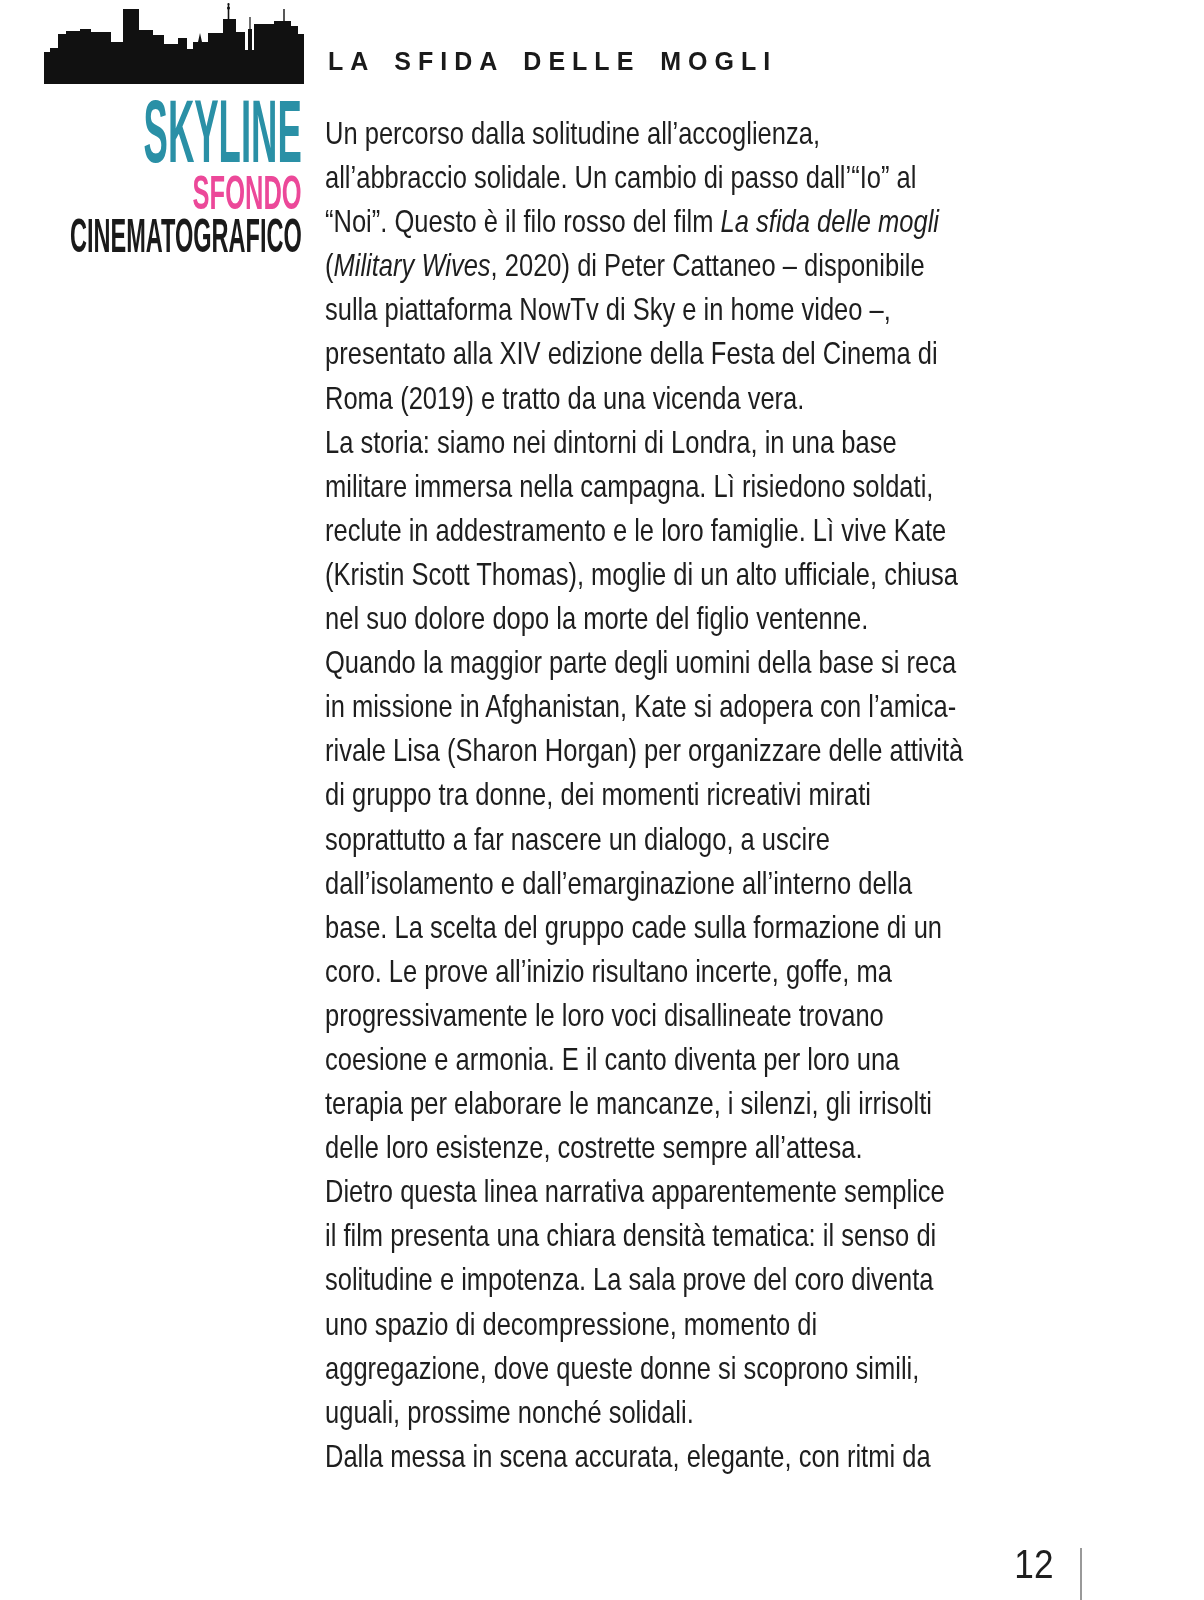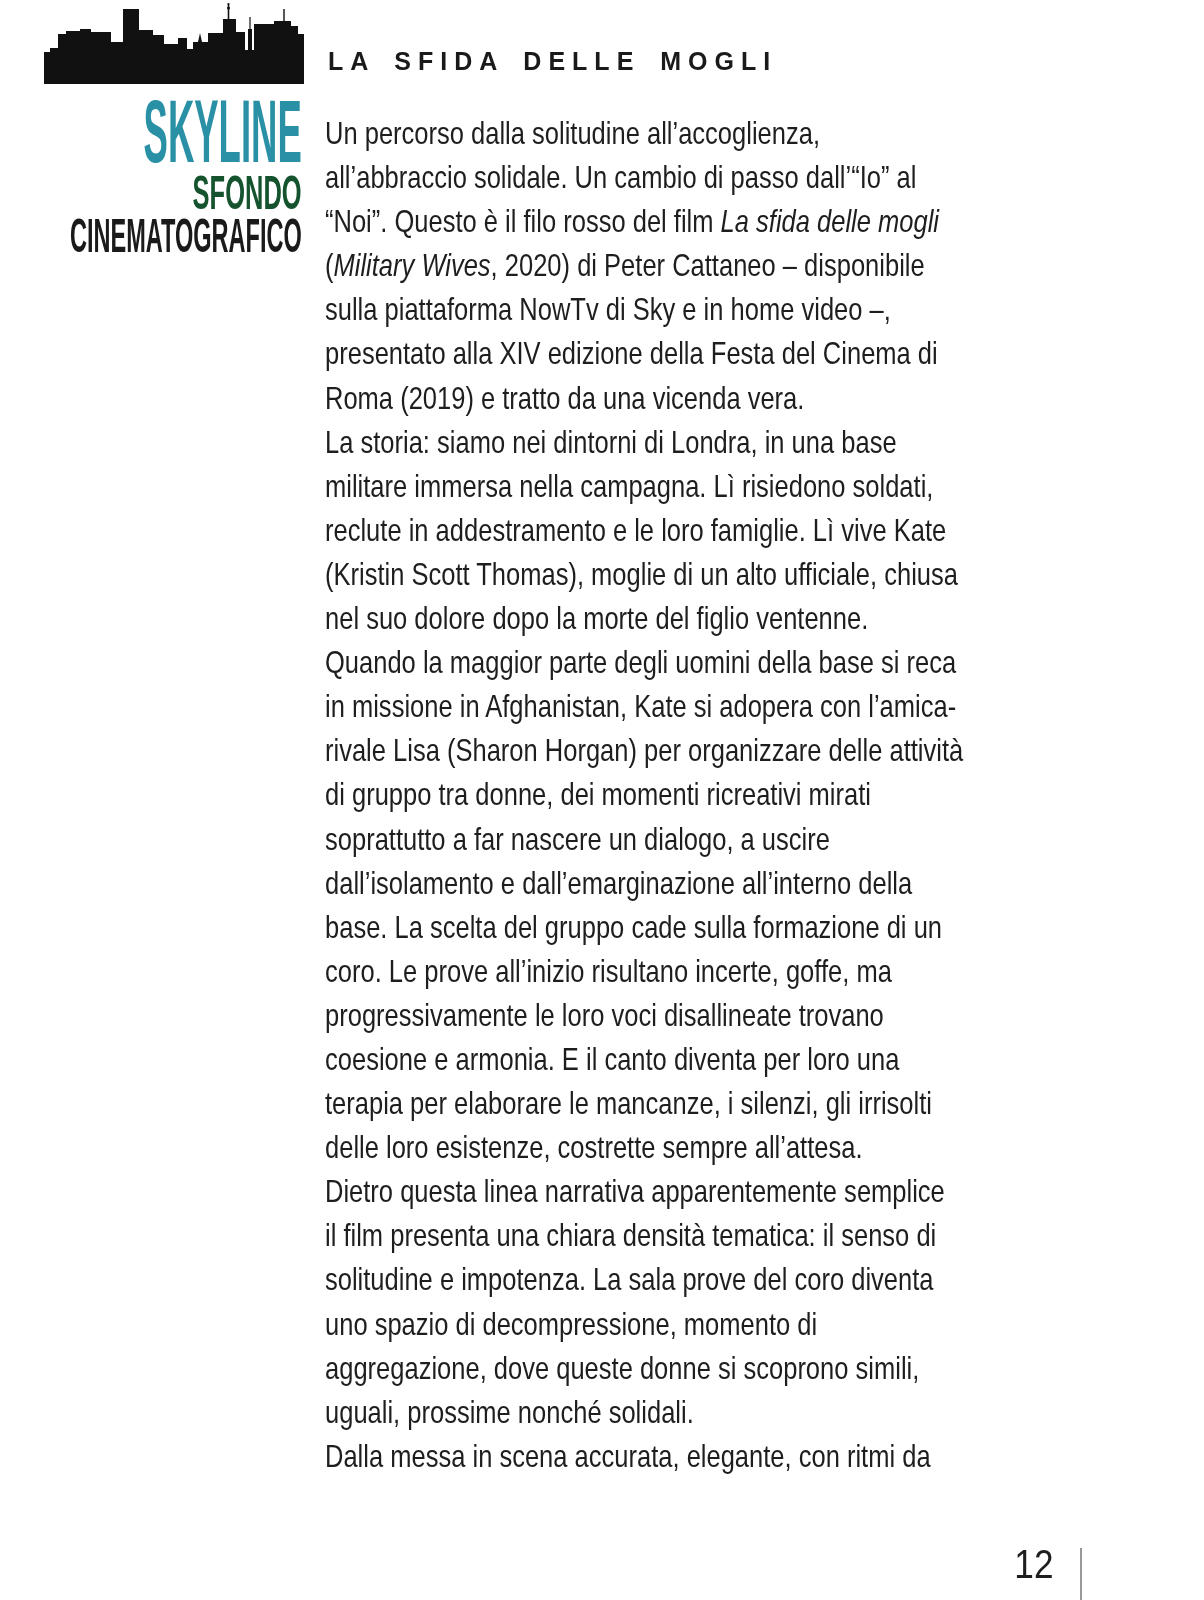--- a/index.html
+++ b/index.html
@@ -31,21 +31,21 @@
     line-height: 1;
     font-weight: bold;
     white-space: nowrap;
   }
   .brand-line > span {
     display: inline-block;
     transform-origin: 100% 0;
   }
   .brand-title { top: 87px; font-size: 89px; }
   .brand-title > span { transform: scaleX(0.41); }
-  .brand-sub1 { top: 168px; font-size: 49px; color: #14532d; text-align: center; }
+  .brand-sub1 { top: 168px; font-size: 49px; color: #ec4899; text-align: center; }
   .brand-sub1 > span { transform: scaleX(0.52); }
   .brand-sub2 { top: 211px; font-size: 49px; color: #1a1a1a; }
   .brand-sub2 > span { transform: scaleX(0.48); }
 
   
   .article-title {
     position: absolute;
     left: 328px; top: 30px;
     font-size: 25px;
     font-weight: bold;

